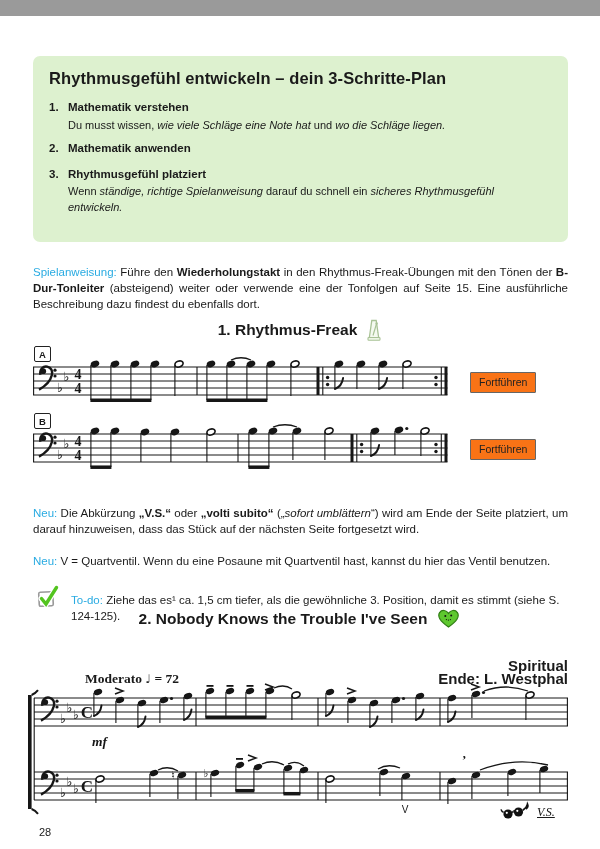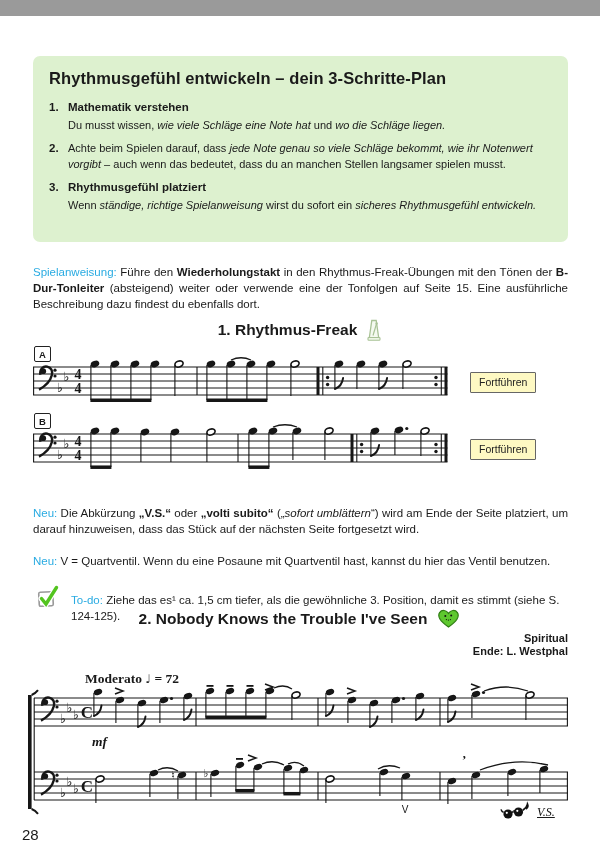--- a/index.html
+++ b/index.html
@@ -34,36 +34,36 @@
   #h-piece2{top:592px;}
 
   
   .exercise{position:absolute;left:33px;width:535px;height:64px;}
   #ex-a{top:330px;}
   #ex-b{top:397px;}
   .ex-label{position:absolute;left:1px;top:0;width:15px;height:14px;border:1.3px solid #222;
             border-radius:2px;font-size:9.5px;font-weight:bold;display:flex;align-items:center;
             justify-content:center;background:#fff;}
   .ex-staff{position:absolute;left:0;top:13px;}
-  .continue-btn{position:absolute;left:437px;top:26px;background:#fef9c3;border:1px solid #666;
+  .continue-btn{position:absolute;left:437px;top:26px;background:#f97316;border:1px solid #666;
                 border-radius:1px;padding:3px 8px 4px 8px;font-family:inherit;font-size:10.5px;
                 color:#222;line-height:12px;}
 
   
-  .credits{position:absolute;right:32px;top:616px;text-align:right;font-size:11px;
+  .credits{position:absolute;right:32px;top:643px;text-align:right;font-size:15px;
            font-weight:bold;line-height:13px;}
   .tempo{position:absolute;left:85px;top:655px;font-family:"Liberation Serif",serif;
          font-size:13.5px;font-weight:bold;}
   .tempo .note{font-family:"DejaVu Sans",sans-serif;font-size:12px;font-weight:normal;}
 
   .grand-wrap{position:absolute;left:28px;top:668px;width:545px;height:142px;}
   .vs-group{position:absolute;left:472px;top:118px;display:flex;align-items:center;gap:7px;text-decoration:underline;}
   .vs-text{font-family:"Liberation Serif",serif;font-style:italic;font-size:12px;color:#111;}
 
-  .pageno{position:absolute;left:22px;top:810px;font-size:15px;}
+  .pageno{position:absolute;left:39px;top:810px;font-size:11px;}
 
   
   .sline{stroke:#161616;stroke-width:1;}
   .stem{stroke:#161616;stroke-width:1.1;}
   .beam{stroke:#161616;stroke-width:3.5;}
   .barline{stroke:#161616;stroke-width:1.1;}
   .thick{fill:#161616;}
   .tie{fill:none;stroke:#161616;stroke-width:1.3;}
   .flag{fill:none;stroke:#161616;stroke-width:1.9;stroke-linecap:round;}
   .nh{fill:#161616;}
@@ -89,29 +89,29 @@
       <div class="step-num">1.</div>
       <div>
         <div class="step-heading">Mathematik verstehen</div>
         <div class="step-body"><span>Du musst wissen, </span><span class="r-i">wie viele Schläge eine Note hat</span><span> und </span><span class="r-i">wo die Schläge liegen.</span></div>
       </div>
     </div>
 
     <div class="step">
       <div class="step-num">2.</div>
       <div>
-        <div class="step-body"><span>Achte beim Spielen darauf, dass </span><span class="r-i">jede Note genau so viele Schläge bekommt, wie ihr Notenwert vorgibt</span><span> – auch wenn das bedeutet, dass du an manchen Stellen langsamer spielen musst.</span></div>
+        <div class="step-heading">Mathematik anwenden</div>
       </div>
     </div>
 
     <div class="step">
       <div class="step-num">3.</div>
       <div>
         <div class="step-heading">Rhythmusgefühl platziert</div>
-        <div class="step-body"><span>Wenn </span><span class="r-i">ständige, richtige Spielanweisung</span><span> wirst du sofort ein </span><span class="r-i">sicheres Rhythmusgefühl entwickeln.</span></div>
+        <div class="step-body"><span>Wenn </span><span class="r-i">ständige, richtige Spielanweisung</span><span> darauf du schnell ein </span><span class="r-i">sicheres Rhythmusgefühl entwickeln.</span></div>
       </div>
     </div>
   </div>
 
   <div class="para just" id="spielanweisung"><span class="r-label">Spielanweisung:</span><span> Führe den </span><span class="r-b">Wiederholungstakt</span><span> in den Rhythmus-Freak-Übungen mit den Tönen der </span><span class="r-b">B-Dur-Tonleiter</span><span> (absteigend) weiter oder verwende eine der Tonfolgen auf Seite 15. Eine ausführliche Beschreibung dazu findest du ebenfalls dort.</span></div>
 
   <div class="mid-heading" id="h-ex1">
     <span>1. Rhythmus-Freak</span>
     <svg width="16" height="24" viewBox="0 0 16 24">
       <path d="M3.2 20.5 L5.8 2.5 L10.2 2.5 L12.8 20.5 Z" fill="#f5faf0" stroke="#a9c296" stroke-width="1.3"></path>

